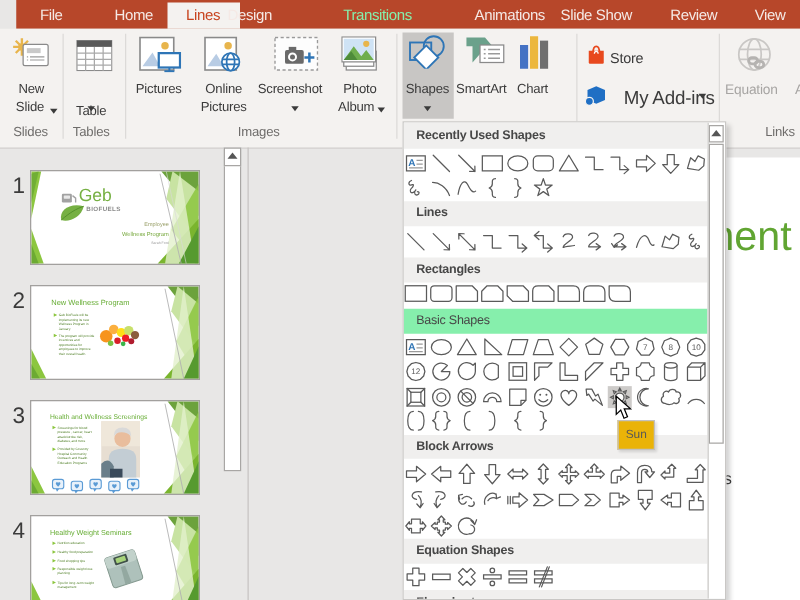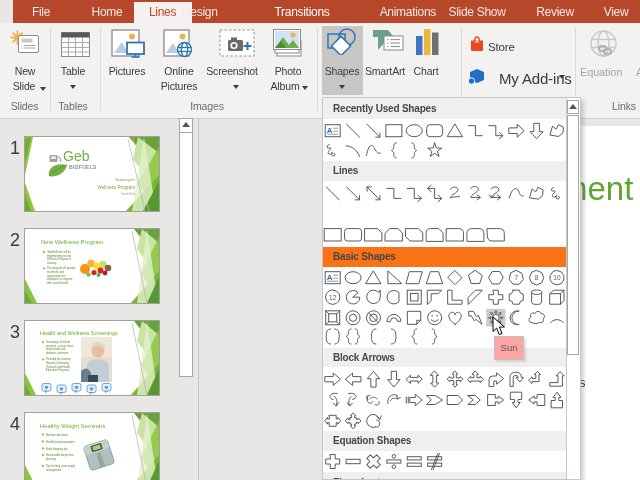--- a/index.html
+++ b/index.html
@@ -3,21 +3,21 @@
 * { margin:0; padding:0; }
 body { width:640px; height:480px; position:relative; overflow:hidden;
   font-family:"Liberation Sans", sans-serif; background:#e8e7e6; }
 </style></head><body>
 <div style="position:absolute;left:13px;top:0;width:640px;height:23px;background:#B7472A">
     <div style="position:absolute;left:121px;top:2px;width:58px;height:21px;background:#f4f2f0"></div>
     <div style="position:absolute;left:-17px;top:0;width:90px;height:23px;line-height:24px;text-align:center;font-size:12px;letter-spacing:-0.3px;color:#f5e9e5">File</div>
     <div style="position:absolute;left:49px;top:0;width:90px;height:23px;line-height:24px;text-align:center;font-size:12px;letter-spacing:-0.3px;color:#f5e9e5">Home</div>
     <div style="position:absolute;left:104.5px;top:0;width:90px;height:23px;line-height:24px;text-align:center;font-size:12px;letter-spacing:-0.3px;color:#C8441F">Lines</div>
     <div style="position:absolute;left:169px;top:0;width:90px;height:23px;line-height:24px;font-size:12px;letter-spacing:-0.3px;color:#f5e9e5">Design</div>
-    <div style="position:absolute;left:244px;top:0;width:90px;height:23px;line-height:24px;text-align:center;font-size:12px;letter-spacing:-0.3px;color:#ffffff">Transitions</div>
+    <div style="position:absolute;left:244px;top:0;width:90px;height:23px;line-height:24px;text-align:center;font-size:12px;letter-spacing:-0.3px;color:#86efac">Transitions</div>
     <div style="position:absolute;left:333px;top:0;width:90px;height:23px;line-height:24px;text-align:right;font-size:12px;letter-spacing:-0.3px;color:#f5e9e5">Animations</div>
     <div style="position:absolute;left:419px;top:0;width:90px;height:23px;line-height:24px;text-align:center;font-size:12px;letter-spacing:-0.3px;color:#f5e9e5">Slide Show</div>
     <div style="position:absolute;left:497px;top:0;width:90px;height:23px;line-height:24px;text-align:center;font-size:12px;letter-spacing:-0.3px;color:#f5e9e5">Review</div>
     <div style="position:absolute;left:558px;top:0;width:90px;height:23px;line-height:24px;text-align:center;font-size:12px;letter-spacing:-0.3px;color:#f5e9e5">View</div>
   </div>
 <div style="position:absolute;left:0;top:23px;width:640px;height:95px;background:#f4f2f0;border-bottom:1px solid #cfcdcb">
     <div style="position:absolute;left:50px;top:4px;width:1px;height:84px;background:#dcdad8"></div>
     <div style="position:absolute;left:100px;top:4px;width:1px;height:84px;background:#dcdad8"></div>
     <div style="position:absolute;left:317px;top:4px;width:1px;height:84px;background:#dcdad8"></div>
     <div style="position:absolute;left:461px;top:4px;width:1px;height:84px;background:#dcdad8"></div>
@@ -48,21 +48,21 @@
       <rect x="0.5" y="0.5" width="28" height="5" fill="#595959"></rect>
       <g stroke="#a9a9a9" stroke-width="1">
         <line x1="7.5" y1="5.5" x2="7.5" y2="24.5"></line>
         <line x1="14.5" y1="5.5" x2="14.5" y2="24.5"></line>
         <line x1="21.5" y1="5.5" x2="21.5" y2="24.5"></line>
         <line x1="0.5" y1="10.5" x2="28.5" y2="10.5"></line>
         <line x1="0.5" y1="15.5" x2="28.5" y2="15.5"></line>
         <line x1="0.5" y1="20" x2="28.5" y2="20"></line>
       </g>
     </svg>
-    <div style="position:absolute;left:33.0px;top:42px;width:80px;text-align:center;font-size:10.5px;color:#3b3b3b;letter-spacing:-0.15px;white-space:nowrap">Table</div>
+    <div style="position:absolute;left:33.0px;top:60px;width:80px;text-align:center;font-size:10.5px;color:#3b3b3b;letter-spacing:-0.15px;white-space:nowrap">Table</div>
     <div style="position:absolute;left:69.5px;top:62px;width:0;height:0;border-left:3.5px solid transparent;border-right:3.5px solid transparent;border-top:4px solid #3b3b3b"></div>
     <svg style="position:absolute;left:111px;top:6px" width="34" height="29" viewBox="0 0 34 29">
       <rect x="1" y="1" width="27" height="26" fill="#fff" stroke="#8a8a8a" stroke-width="1.3"></rect>
       <circle cx="21" cy="7.5" r="3" fill="#E8B54C"></circle>
       <path d="M3,24 L11,13 L17,24 Z" fill="#B8CCE4"></path>
       <g stroke="#2E75B6" stroke-width="1.8" fill="#fff">
         <rect x="16" y="13.5" width="17" height="11.5"></rect>
       </g>
       <line x1="24.5" y1="25" x2="24.5" y2="28" stroke="#2E75B6" stroke-width="1.6"></line>
       <line x1="20.5" y1="28" x2="28.5" y2="28" stroke="#2E75B6" stroke-width="1.6"></line>
@@ -308,21 +308,22 @@
 <div style="position:absolute;left:179px;top:118px;width:14px;height:15px;background:#fff;border:1px solid #a8a6a4;box-sizing:border-box"></div>
 <div style="position:absolute;left:181.5px;top:122px;width:0;height:0;border-left:4.5px solid transparent;border-right:4.5px solid transparent;border-bottom:5.5px solid #565656"></div>
 <div style="position:absolute;left:198px;top:118px;width:1px;height:362px;background:#c6c4c2"></div>
 <div style="position:absolute;left:581px;top:126px;width:59px;height:354px;background:#fff;overflow:hidden">
     <span style="position:absolute;left:-21px;top:46px;font-size:33px;line-height:33px;word-spacing:5px;color:#61A532;white-space:nowrap">ment T</span>
     <span style="position:absolute;left:-2px;top:249px;font-size:13px;color:#3f3f3f">s</span>
   </div>
 <div style="position:absolute;left:322px;top:97px;width:259px;height:383px;background:#fff;border:1px solid #c9c7c5;box-sizing:border-box;box-shadow:3px 3px 4px rgba(0,0,0,0.18);overflow:hidden">
     <div style="position:absolute;left:0;top:63px;width:243px;height:19.5px;background:#f0efee;line-height:19.5px;padding-left:10px;font-size:10px;font-weight:bold;color:#474747;letter-spacing:-0.2px;box-sizing:border-box;white-space:nowrap">Lines</div>
     <div style="position:absolute;left:0;top:0px;width:243px;height:21px;background:#f0efee;line-height:21px;padding-left:10px;font-size:10px;font-weight:bold;color:#474747;letter-spacing:-0.2px;box-sizing:border-box;white-space:nowrap">Recently Used Shapes</div>
-    <div style="position:absolute;left:0;top:148.5px;width:243px;height:20px;background:#f97316;line-height:20px;padding-left:10px;font-size:10px;font-weight:bold;color:#474747;letter-spacing:-0.2px;box-sizing:border-box;white-space:nowrap">Basic Shapes</div>
+    <div style="position:absolute;left:0;top:107.5px;width:243px;height:20px;background:#f0efee;line-height:20px;padding-left:10px;font-size:10px;font-weight:bold;color:#474747;letter-spacing:-0.2px;box-sizing:border-box;white-space:nowrap">Rectangles</div>
+    <div style="position:absolute;left:0;top:148.5px;width:243px;height:20px;background:#86efac;line-height:20px;padding-left:10px;font-size:10px;font-weight:normal;color:#474747;letter-spacing:-0.2px;box-sizing:border-box;white-space:nowrap">Basic Shapes</div>
     <div style="position:absolute;left:0;top:249.5px;width:243px;height:19.5px;background:#f0efee;line-height:19.5px;padding-left:10px;font-size:10px;font-weight:bold;color:#474747;letter-spacing:-0.2px;box-sizing:border-box;white-space:nowrap">Block Arrows</div>
     <div style="position:absolute;left:0;top:333px;width:243px;height:19.5px;background:#f0efee;line-height:19.5px;padding-left:10px;font-size:10px;font-weight:bold;color:#474747;letter-spacing:-0.2px;box-sizing:border-box;white-space:nowrap">Equation Shapes</div>
     <div style="position:absolute;left:0;top:374px;width:243px;height:9px;background:#f0efee;line-height:21px;padding-left:10px;font-size:10px;font-weight:bold;color:#474747;box-sizing:border-box">Flowchart</div>
     <svg width="243" height="383" viewBox="0 0 243 383" style="position:absolute;left:0;top:0">
       <rect x="163.22" y="210.9" width="19.2" height="17.6" fill="#cdcbc9"></rect>
       <rect x="2.1999999999999993" y="26.700000000000003" width="15" height="12" fill="#fff" stroke="#5a5a5a" stroke-width="1"></rect>
       <text x="3.6999999999999993" y="35.2" font-size="8" font-weight="bold" fill="#2e74b5" font-family="Liberation Sans">A</text>
       <path d="M10.2,30.200000000000003 H15.2 M10.2,33.2 H15.2 M4.199999999999999,36.2 H15.2" stroke="#9a9a9a" stroke-width="1" fill="none"></path>
       <path d="M-6.5,-6.5 L6.5,6.5" transform="translate(30.09,32.7)" fill="none" stroke="#5a5a5a" stroke-width="1.0" stroke-linejoin="round" stroke-linecap="round"></path>
       <path d="M-6.5,-6.5 L6.5,6.5 M2.2,6.4 L6.5,6.5 L6.4,2.2" transform="translate(50.480000000000004,32.7)" fill="none" stroke="#5a5a5a" stroke-width="1.0" stroke-linejoin="round" stroke-linecap="round"></path>
@@ -471,12 +472,12 @@
       <path d="M-3.2,8 L3.2,-8 M-1.4,8 L4.8,-8" transform="translate(111.65,363.5)" fill="none" stroke="#5a5a5a" stroke-width="1.0" stroke-linejoin="round" stroke-linecap="round"></path>
     </svg>
     <div style="position:absolute;left:243px;top:0;width:14px;height:381px;background:#fff;border-left:1px solid #c9c7c5;box-sizing:border-box"></div>
     <div style="position:absolute;left:244px;top:2px;width:12px;height:14px;background:#fff;border:1px solid #a8a6a4;box-sizing:border-box"></div>
     <div style="position:absolute;left:245.5px;top:5.5px;width:0;height:0;border-left:4.5px solid transparent;border-right:4.5px solid transparent;border-bottom:5.5px solid #565656"></div>
     <div style="position:absolute;left:244px;top:17px;width:12px;height:240px;background:#fff;border:1px solid #a8a6a4;box-sizing:border-box"></div>
   </div>
 <svg style="position:absolute;left:492px;top:316px" width="14" height="21" viewBox="0 0 14 21">
     <path d="M1,1 L1,15.5 L4.6,12 L7.2,18.6 L10,17.4 L7.4,11 L12.4,11 Z" fill="#fff" stroke="#000" stroke-width="1"></path>
   </svg>
-<div style="position:absolute;left:494px;top:336px;width:28px;height:22px;background:#fca5a5;border:1px solid #c3c1bf;box-shadow:1.5px 1.5px 2px rgba(0,0,0,0.12);font-size:9.5px;color:#575757;text-align:center;line-height:22px">Sun</div>
+<div style="position:absolute;left:494px;top:336px;width:28px;height:22px;background:#eab308;border:1px solid #c3c1bf;box-shadow:1.5px 1.5px 2px rgba(0,0,0,0.12);font-size:9.5px;color:#575757;text-align:center;line-height:22px">Sun</div>
 </body></html>

